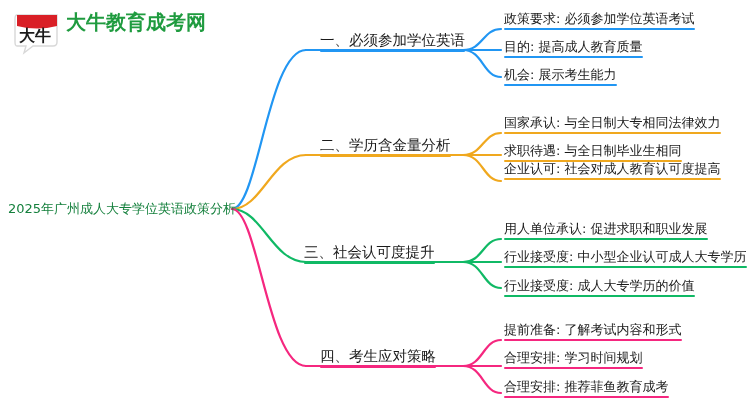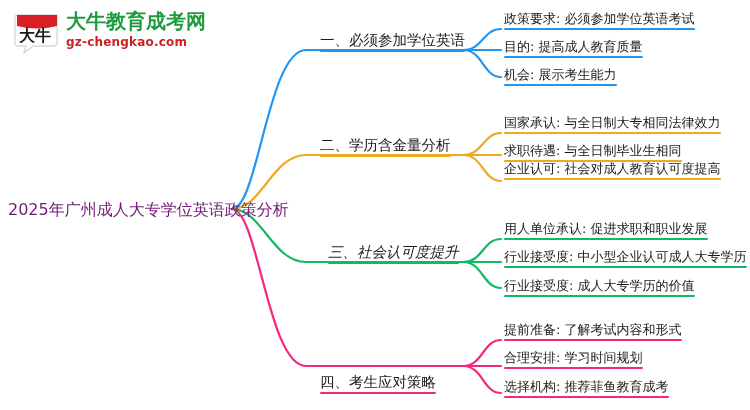--- a/index.html
+++ b/index.html
@@ -39,21 +39,20 @@
     top: 3px;
     width: 176px;
   }
   .logo-cn {
     font-size: 20px;
     font-weight: bold;
     color: #1f9b3f;
     letter-spacing: 0px;
     line-height: 23px;
     white-space: nowrap;
-    font-family: Liberation Mono, monospace;
   }
   .logo-en {
     font-size: 12px;
     font-weight: bold;
     color: #cf1f22;
     letter-spacing: 0.2px;
     line-height: 16px;
     white-space: nowrap;
     font-family: "DejaVu Sans", "Liberation Sans", sans-serif;
   }
@@ -71,22 +70,22 @@
   .node {
     position: absolute;
     white-space: nowrap;
     color: #222222;
   }
   .node-label {
     display: block;
     white-space: nowrap;
   }
   #root-node {
-    font-size: 16px;
-    color: #701a75;
+    font-size: 13px;
+    color: #15803d;
     left: 8px;
     top: 200px;
   }
   .branch-node {
     font-size: 14.5px;
     color: #1a1a1a;
     padding-bottom: 3px;
   }
   .leaf-node {
     font-size: 13px;
@@ -106,21 +105,20 @@
 
   <div id="logo">
     <svg id="logo-mark" viewBox="0 0 46 44">
       <path d="M3 3 H43 V30 Q43 34 39 34 H19 L10 41 L12 34 H3 Q1 34 1 30 V7 Q1 3 3 3 Z" fill="#ffffff" stroke="#d8d8d8" stroke-width="1.4"></path>
       <path d="M3 3 H43 V14 H3 Z" fill="#d91f26"></path>
       <path d="M3 3 H43 V14 Q23 19 3 14 Z" fill="#d91f26"></path>
       <text x="21" y="29" text-anchor="middle" font-size="16" font-weight="bold" fill="#1a1a1a" font-family="DejaVu Sans, sans-serif">大牛</text>
     </svg>
     <div id="logo-text">
       <div class="logo-cn">大牛教育成考网</div>
-      <div class="logo-en">gz-chengkao.com</div>
     </div>
   </div>
 
   <svg id="wires" viewBox="0 0 750 410">
     <g fill="none" stroke-width="2.2" stroke-linecap="round">
 
       <path stroke="#2196f3" d="M232,209 C258,209 268,50 306,50"></path>
 
       <path stroke="#f0a81e" d="M232,209 C262,209 272,155 306,155"></path>
 
@@ -181,47 +179,47 @@
   </div>
   <div class="node leaf-node" style="left:504px; top:142px;">
     <span class="node-label">求职待遇: 与全日制毕业生相同</span>
     <div class="underline" style="background:#f0a81e;"></div>
   </div>
   <div class="node leaf-node" style="left:504px; top:160px;">
     <span class="node-label">企业认可: 社会对成人教育认可度提高</span>
     <div class="underline" style="background:#f0a81e;"></div>
   </div>
 
-  <div class="node branch-node" style="left:328px; top:243px;font-style:italic;">
+  <div class="node branch-node" style="left:304px; top:243px;">
     <span class="node-label">三、社会认可度提升</span>
     <div class="underline" style="background:#10b965;"></div>
   </div>
   <div class="node leaf-node" style="left:504px; top:220px;">
     <span class="node-label">用人单位承认: 促进求职和职业发展</span>
     <div class="underline" style="background:#10b965;"></div>
   </div>
   <div class="node leaf-node" style="left:504px; top:248px;">
     <span class="node-label">行业接受度: 中小型企业认可成人大专学历</span>
     <div class="underline" style="background:#10b965;"></div>
   </div>
   <div class="node leaf-node" style="left:504px; top:277px;">
     <span class="node-label">行业接受度: 成人大专学历的价值</span>
     <div class="underline" style="background:#10b965;"></div>
   </div>
 
-  <div class="node branch-node" style="left:320px; top:347px;margin-top:26px;">
+  <div class="node branch-node" style="left:320px; top:347px;">
     <span class="node-label">四、考生应对策略</span>
     <div class="underline" style="background:#f5277f;"></div>
   </div>
   <div class="node leaf-node" style="left:504px; top:349px;">
     <span class="node-label">合理安排: 学习时间规划</span>
     <div class="underline" style="background:#f5277f;"></div>
   </div>
   <div class="node leaf-node" style="left:504px; top:321px;">
     <span class="node-label">提前准备: 了解考试内容和形式</span>
     <div class="underline" style="background:#f5277f;"></div>
   </div>
   <div class="node leaf-node" style="left:504px; top:378px;">
-    <span class="node-label">选择机构: 推荐菲鱼教育成考</span>
+    <span class="node-label">合理安排: 推荐菲鱼教育成考</span>
     <div class="underline" style="background:#f5277f;"></div>
   </div>
 
 </div>
 
 </body></html>

